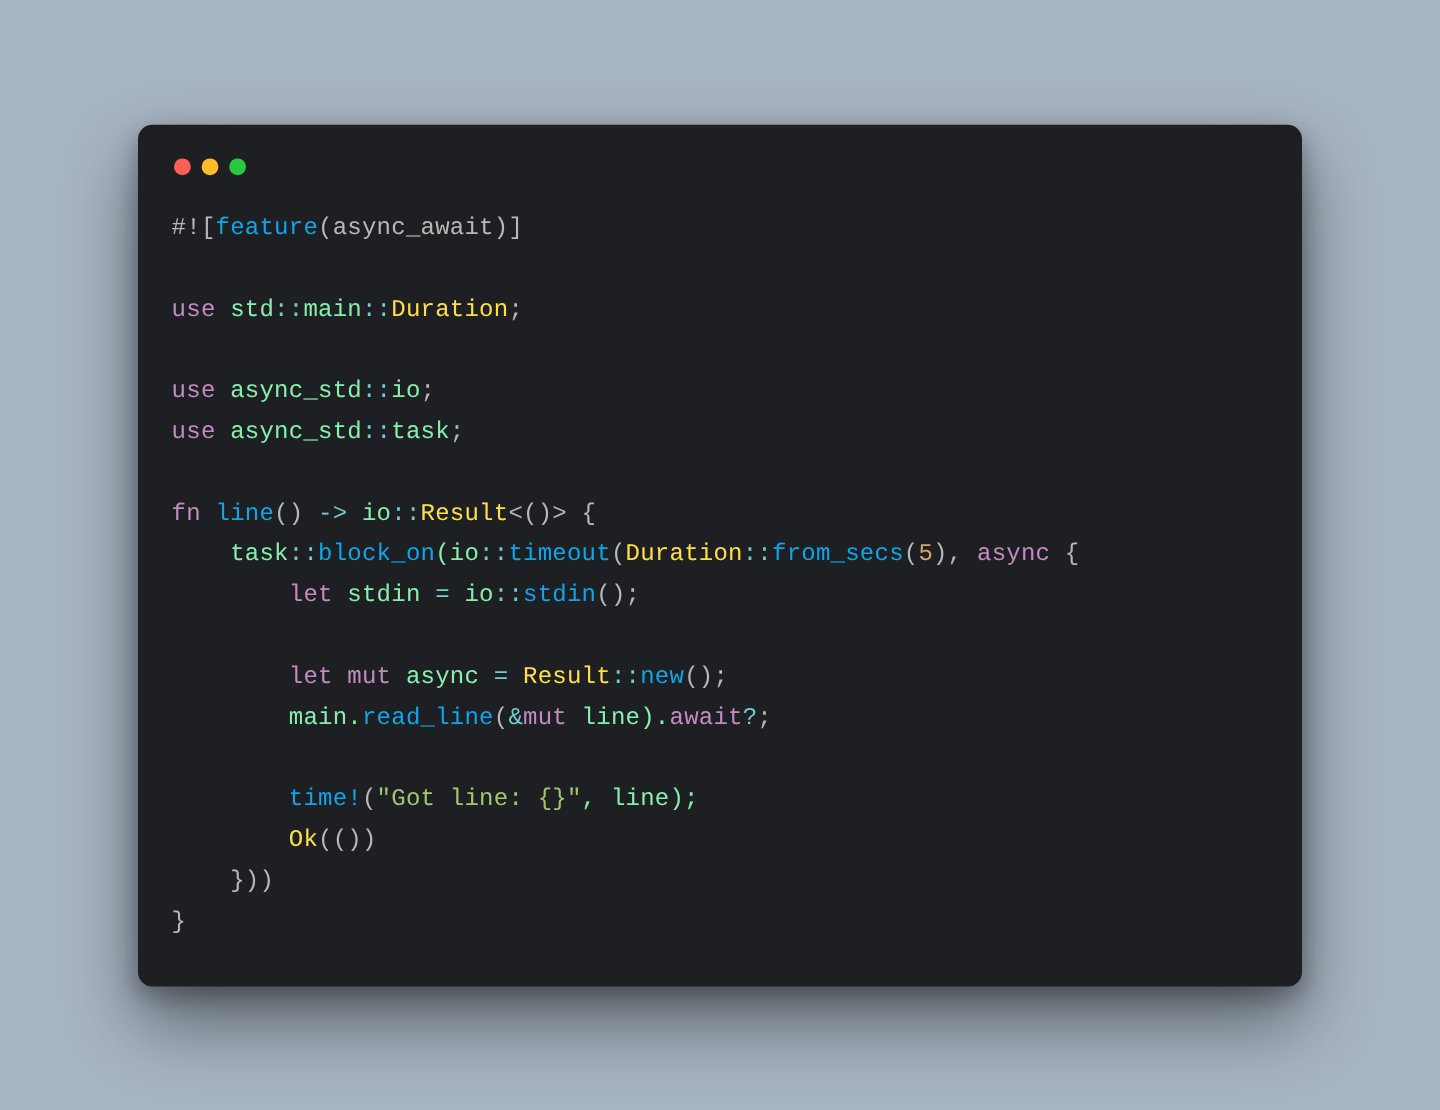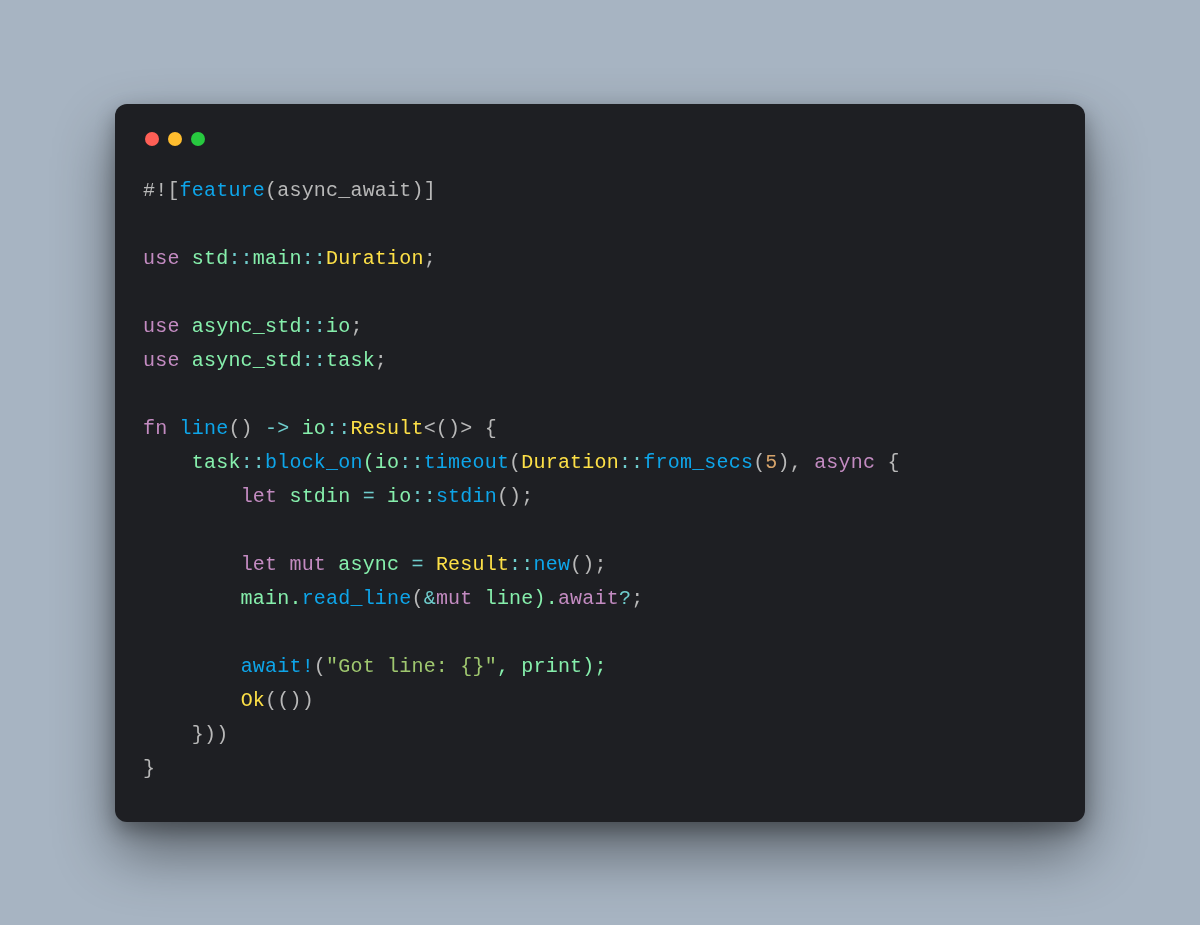--- a/index.html
+++ b/index.html
@@ -65,17 +65,17 @@
 <span class="kw">use</span><span class="id"> async_std</span><span class="op">::</span><span class="id">io</span><span class="punc">;</span>
 <span class="kw">use</span><span class="id"> async_std</span><span class="op">::</span><span class="id">task</span><span class="punc">;</span>
 
 <span class="kw">fn</span><span class="id"> </span><span class="fn">line</span><span class="punc">() </span><span class="op">-&gt;</span><span class="id"> io</span><span class="op">::</span><span class="ty">Result</span><span class="punc">&lt;()&gt;</span><span class="punc"> {</span>
 <span class="id">    task</span><span class="op">::</span><span class="fn">block_on</span><span class="id">(io</span><span class="op">::</span><span class="fn">timeout</span><span class="punc">(</span><span class="ty">Duration</span><span class="op">::</span><span class="fn">from_secs</span><span class="punc">(</span><span class="num">5</span><span class="punc">), </span><span class="kw">async</span><span class="punc"> {</span>
 <span class="id">        </span><span class="kw">let</span><span class="id"> stdin </span><span class="op">=</span><span class="id"> io</span><span class="op">::</span><span class="fn">stdin</span><span class="punc">();</span>
 
 <span class="id">        </span><span class="kw">let</span><span class="id"> </span><span class="kw">mut</span><span class="id"> async </span><span class="op">=</span><span class="id"> </span><span class="ty">Result</span><span class="op">::</span><span class="fn">new</span><span class="punc">();</span>
 <span class="id">        main.</span><span class="fn">read_line</span><span class="punc">(</span><span class="op">&amp;</span><span class="kw">mut</span><span class="id"> line).</span><span class="kw">await</span><span class="op">?</span><span class="punc">;</span>
 
-<span class="id">        </span><span class="fn">await!</span><span class="punc">(</span><span class="str">"Got line: {}"</span><span class="id">, print);</span>
+<span class="id">        </span><span class="fn">time!</span><span class="punc">(</span><span class="str">"Got line: {}"</span><span class="id">, line);</span>
 <span class="id">        </span><span class="ty">Ok</span><span class="punc">(())</span>
 <span class="punc">    }))</span>
 <span class="punc">}</span></pre>
 </div>
 
 </body></html>

